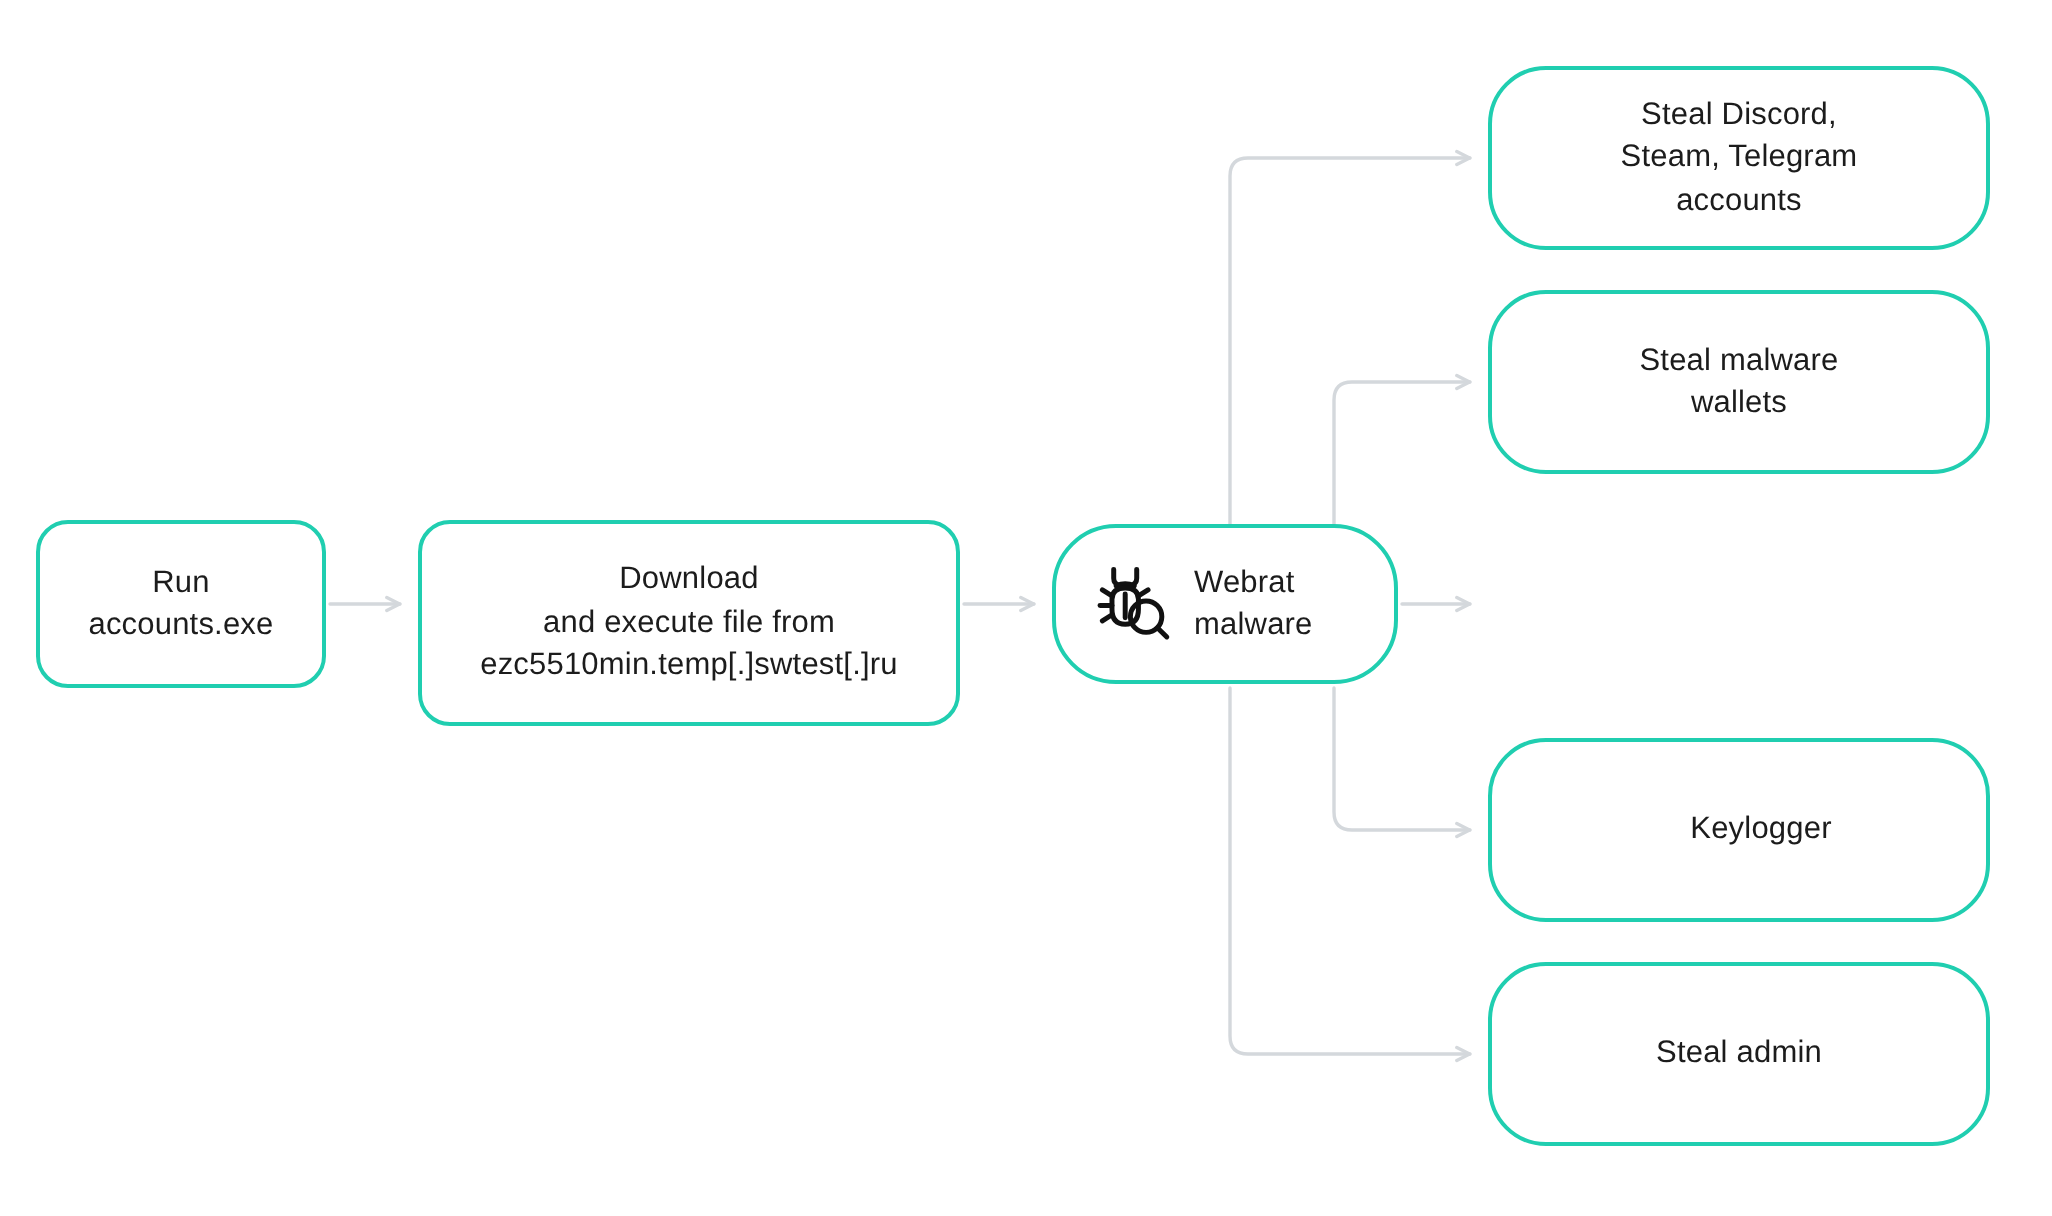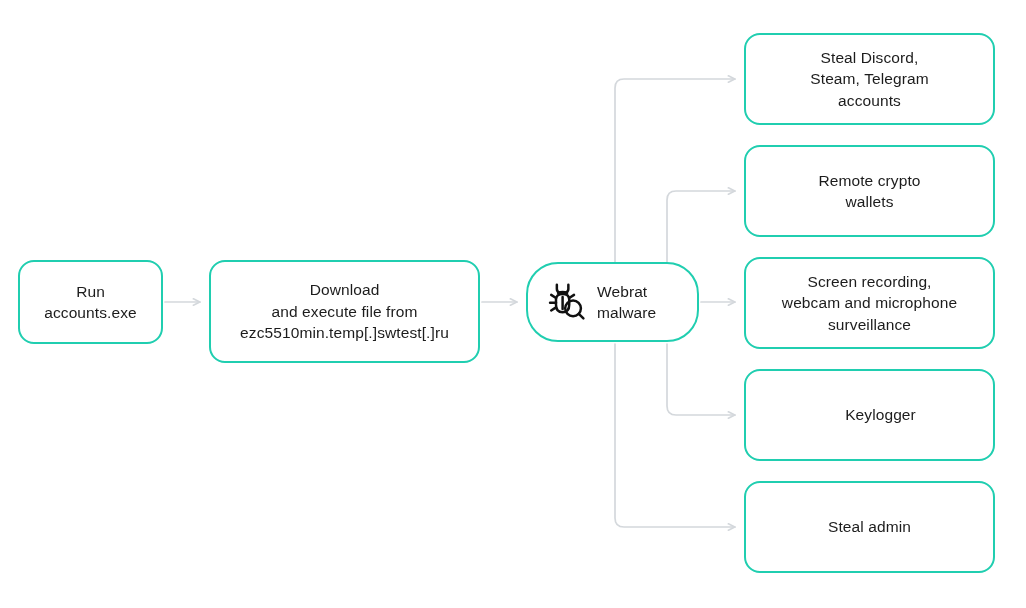--- a/index.html
+++ b/index.html
@@ -55,21 +55,21 @@
                      border-radius: 32px; justify-content: flex-start; }
   #node-webrat .node-label { padding: 0; text-align: left; }
   .webrat-inner {
     display: flex;
     align-items: center;
     gap: 9px;
     padding-left: 14px;
   }
   .bug-icon { width: 46px; height: 46px; flex: 0 0 46px; display: block; }
   
-  .node-right { left: 744px; width: 251px; height: 92px; }
+  .node-right { left: 744px; width: 251px; height: 92px; border-radius: 29px; }
   #node-accounts     { top: 33px; }
   #node-wallets      { top: 145px; }
   #node-surveillance { top: 257px; }
   #node-keylogger    { top: 369px; padding-left: 22px; }
   #node-remote       { top: 481px; }
 </style>
 </head>
 <body>
 
 <div id="diagram-canvas">
@@ -130,29 +130,24 @@
     </div>
   </div>
 
   <div class="node node-right" id="node-accounts">
     <span class="node-label">Steal Discord,
 Steam, Telegram
 accounts</span>
   </div>
 
   <div class="node node-right" id="node-wallets">
-    <span class="node-label">Remote crypto
+    <span class="node-label">Steal malware
 wallets</span>
   </div>
 
-  <div class="node node-right" id="node-surveillance">
-    <span class="node-label">Screen recording,
-webcam and microphone
-surveillance</span>
-  </div>
 
   <div class="node node-right" id="node-keylogger">
     <span class="node-label">Keylogger</span>
   </div>
 
   <div class="node node-right" id="node-remote">
     <span class="node-label">Steal admin</span>
   </div>
 
 </div>

